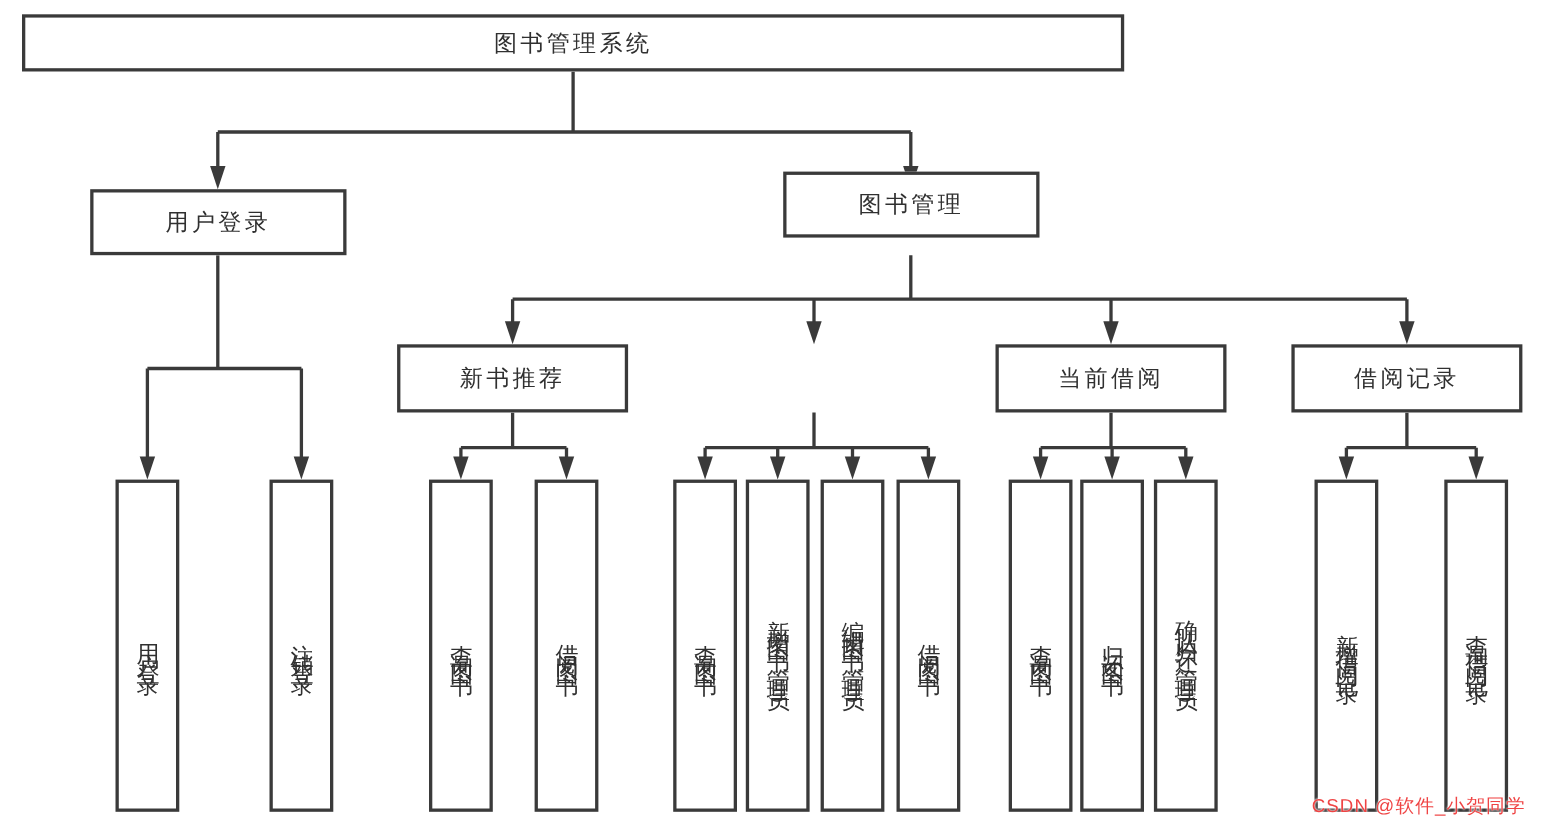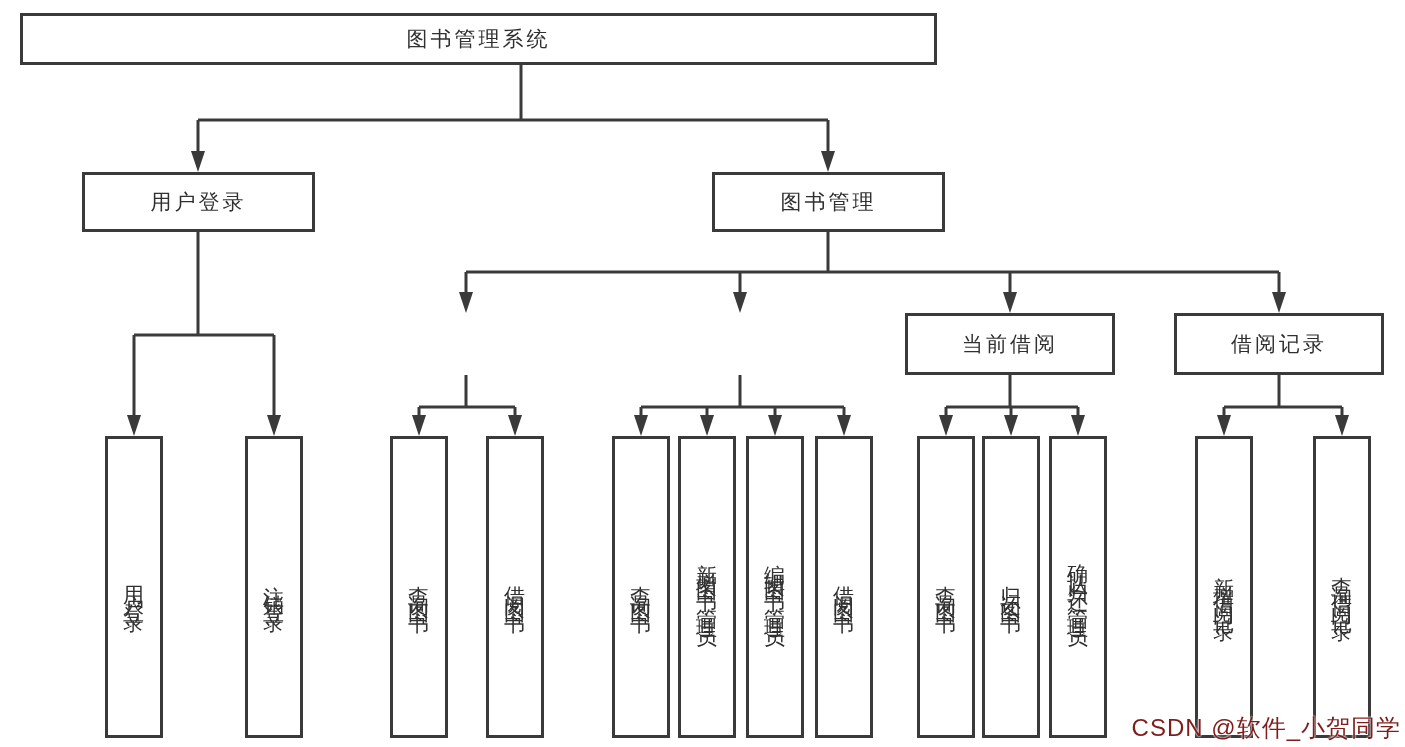--- a/index.html
+++ b/index.html
@@ -21,24 +21,24 @@
   }
   .hbox{font-size:21px;letter-spacing:3px;}
   .vbox{width:58px;height:302px;top:436px;}
   .vbox .vtext{
     writing-mode:vertical-rl;
     letter-spacing:9px;
     font-size:21px;
     line-height:1;
   }
   
-  .n-root{left:20px;top:13px;width:917px;height:52px;}
+  .n-root{left:20px;top:13px;width:1002px;height:52px;}
   
   .n-login{left:82px;top:172px;width:233px;height:60px;}
-  .n-mgmt{left:712px;top:172px;width:233px;height:60px;}
+  .n-mgmt{left:712px;top:156px;width:233px;height:60px;}
   
   .l3{top:313px;height:62px;width:210px;}
   .n-newbook{left:361px;}
   .n-borrowing{left:635px;}
   .n-current{left:905px;}
   .n-records{left:1174px;}
   
   .n-l-userlogin{left:105px;}
   .n-l-logout{left:245px;}
   .n-l-nb-query{left:390px;}
@@ -46,22 +46,22 @@
   .n-l-by-query{left:612px;}
   .n-l-by-add{left:678px;}
   .n-l-by-edit{left:746px;}
   .n-l-by-borrow{left:815px;}
   .n-l-cu-query{left:917px;}
   .n-l-cu-return{left:982px;}
   .n-l-cu-confirm{left:1049px;}
   .n-l-re-add{left:1195px;}
   .n-l-re-query{left:1313px;}
   .watermark{
-    position:absolute;right:4px;bottom:3px;
-    font-size:24px;color:#7f1d1d;
+    position:absolute;right:18px;bottom:3px;
+    font-size:17px;color:#ef4444;
     letter-spacing:1px;
     text-shadow:0 0 2px #ffffff,0 0 2px #ffffff;
     z-index:10;
     white-space:nowrap;
   }
 </style>
 </head>
 <body>
 
 <div class="canvas">
@@ -104,20 +104,21 @@
       <polygon points="1217,415 1231,415 1224,436"></polygon>
       <polygon points="1335,415 1349,415 1342,436"></polygon>
     </g>
   </svg>
 
   <div class="box hbox n-root">图书管理系统</div>
 
   <div class="box hbox n-login">用户登录</div>
   <div class="box hbox n-mgmt">图书管理</div>
 
+  <div class="box hbox l3 n-newbook">新书推荐</div>
   <div class="box hbox l3 n-records">借阅记录</div>
   <div class="box hbox l3 n-current">当前借阅</div>
 
   <div class="box vbox n-l-userlogin">
     <span class="vtext">用户登录</span>
   </div>
   <div class="box vbox n-l-logout">
     <span class="vtext">注销登录</span>
   </div>
 

